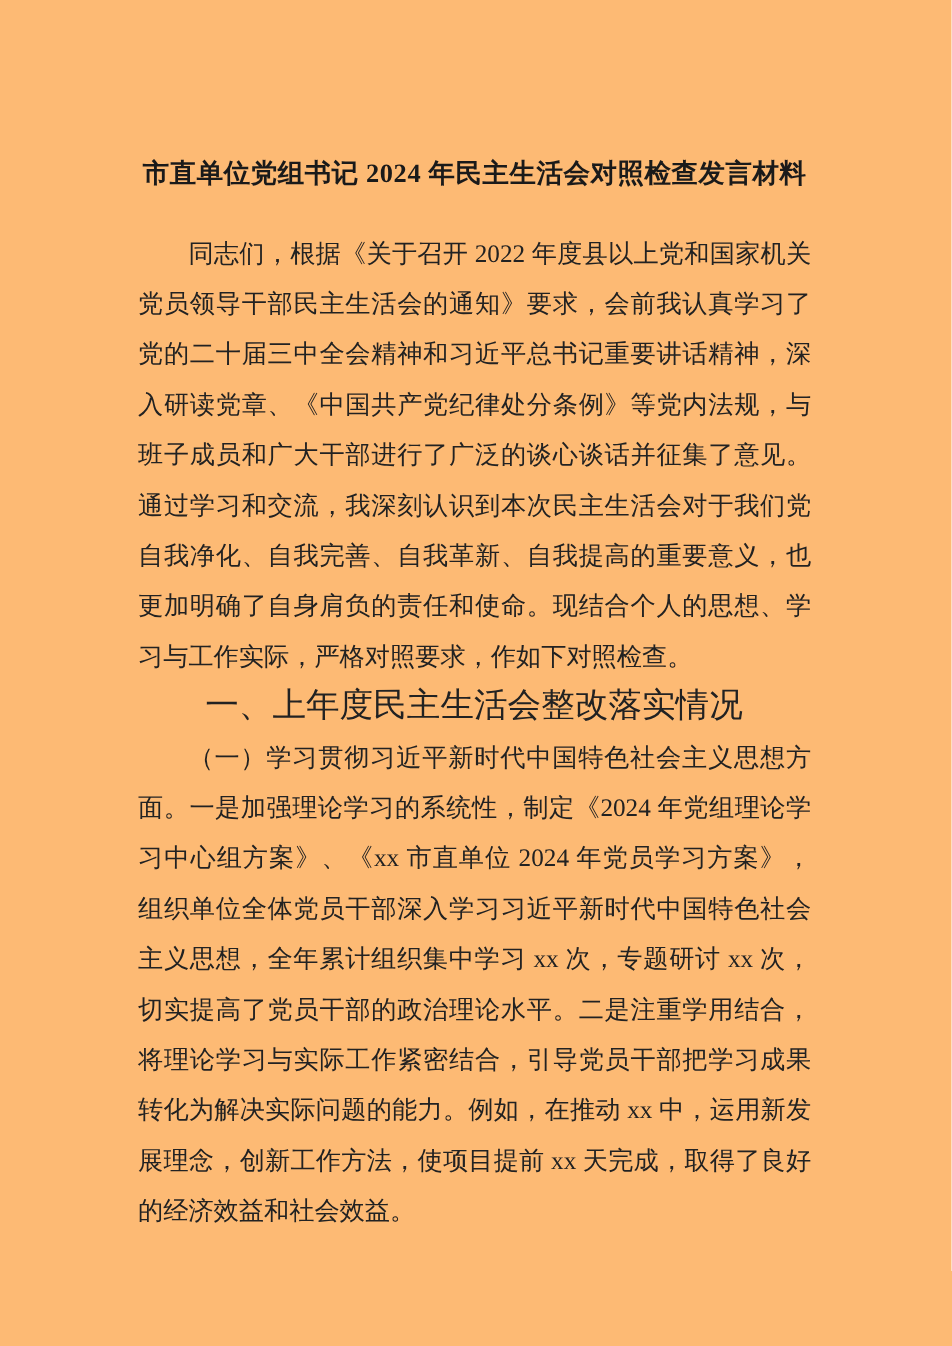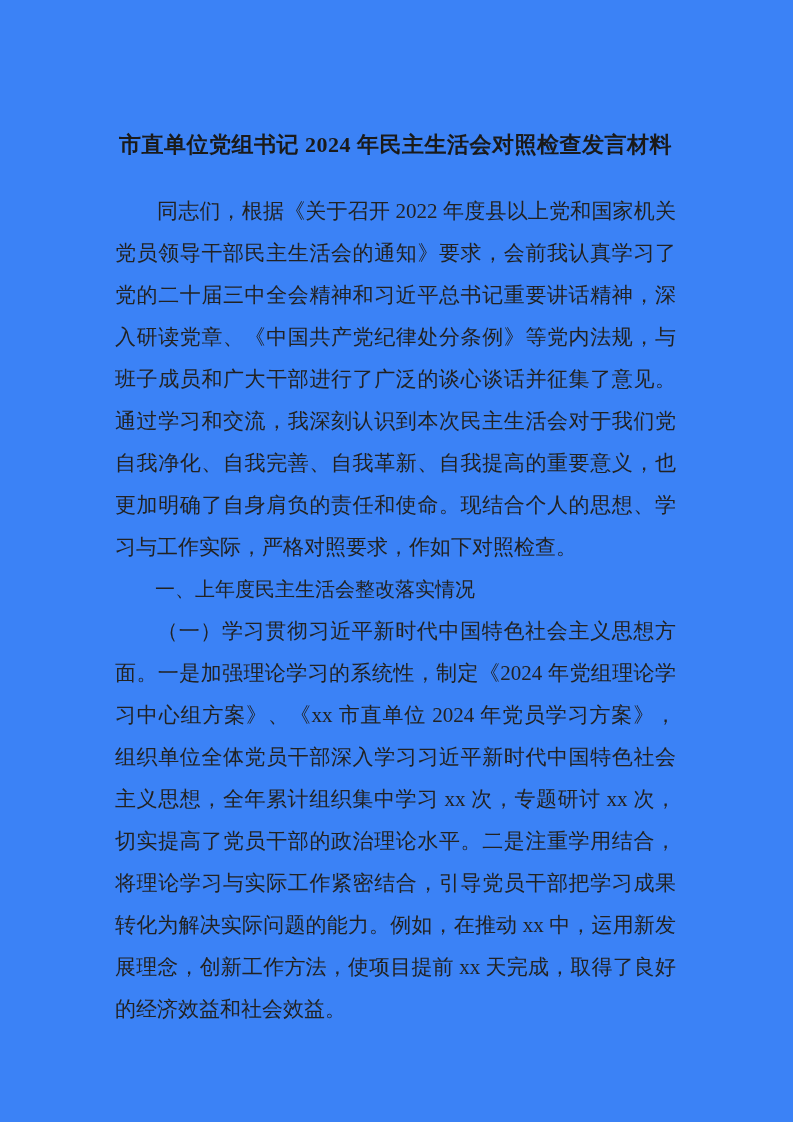--- a/index.html
+++ b/index.html
@@ -5,21 +5,21 @@
   html, body {
     margin: 0;
     padding: 0;
     background: #ffffff;
   }
   .page {
     position: relative;
     width: 793px;
     height: 1122px;
     margin: 0;
-    background: #3b82f6;
+    background: #fdba74;
     box-sizing: border-box;
     padding: 128px 117px 0 115px;
     overflow: hidden;
     color: #1d1d1d;
     font-family: "Liberation Serif", "DejaVu Serif", serif;
   }
   .doc-title {
     font-size: 22px;
     line-height: 34px;
     font-weight: bold;
@@ -32,21 +32,21 @@
     font-size: 21px;
     line-height: 42px;
     text-align: justify;
     text-align-last: left;
     text-indent: 2em;
     margin: 0;
     font-weight: normal;
     color: #222222;
   }
   .section-heading {
-    font-size: 20px;
+    font-size: 28px;
     line-height: 42px;
     text-indent: 2em;
     margin: 0;
     font-weight: normal;
     color: #222222;
   }
 </style>
 </head>
 <body>
 

